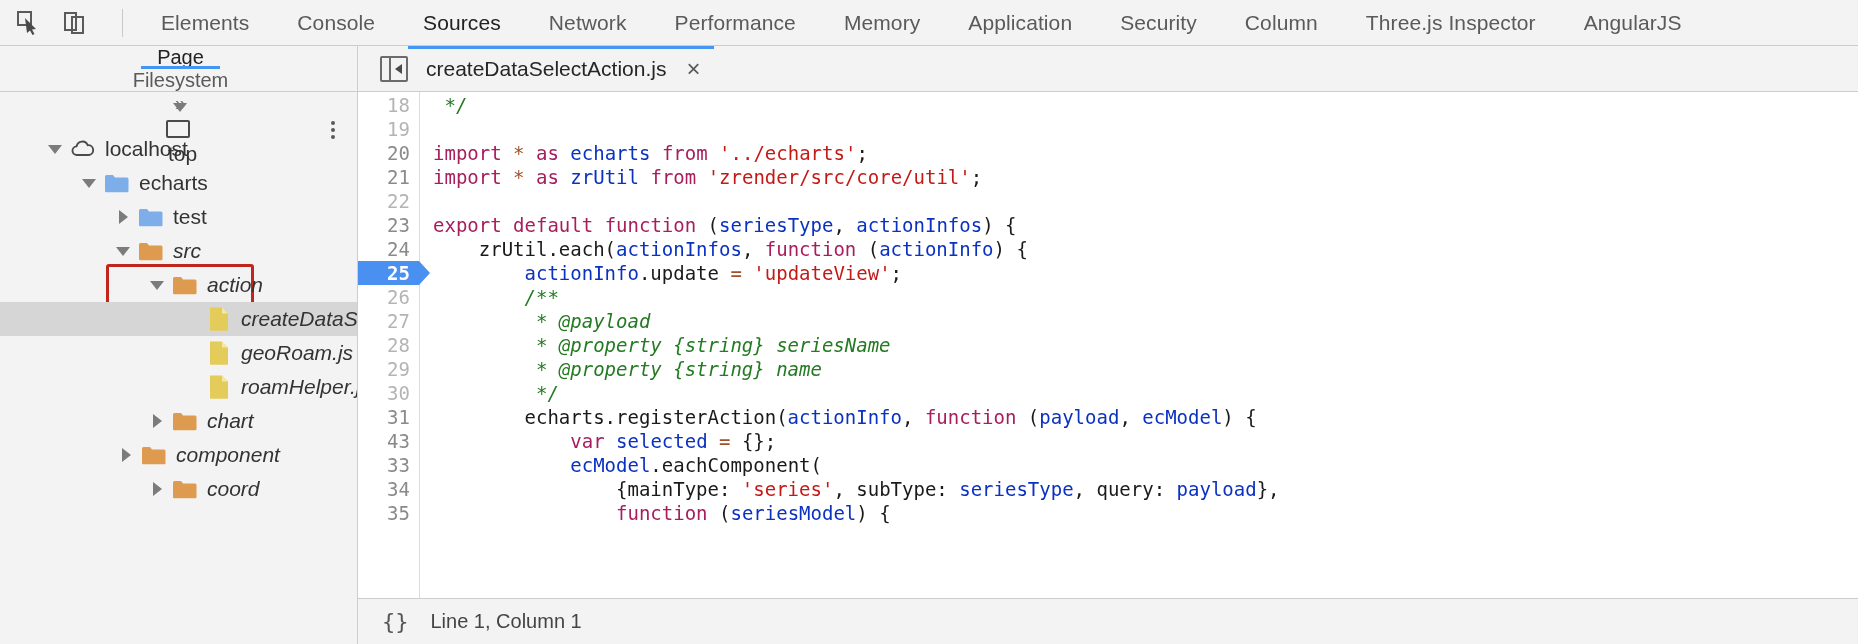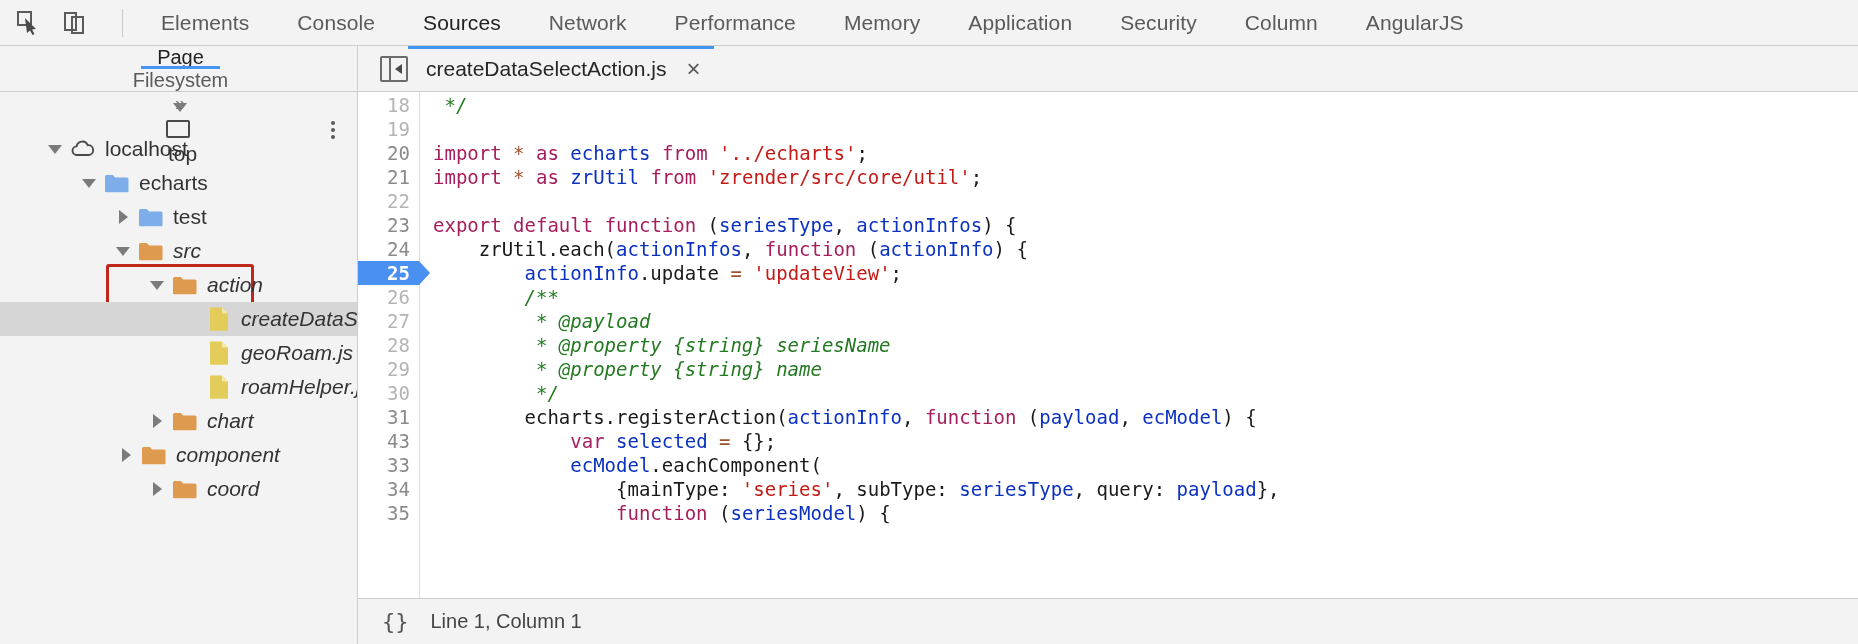--- a/index.html
+++ b/index.html
@@ -186,20 +186,21 @@
     <div class="tabs">
       <div class="tab">Elements</div>
       <div class="tab">Console</div>
       <div class="tab active">Sources</div>
       <div class="tab">Network</div>
       <div class="tab">Performance</div>
       <div class="tab">Memory</div>
       <div class="tab">Application</div>
       <div class="tab">Security</div>
       <div class="tab">Column</div>
+      <div class="tab">Three.js Inspector</div>
       <div class="tab">AngularJS</div>
     </div>
   </div>
 
   <div class="nav-pane">
     <div class="nav-tabs">
       <div class="nav-tab active">Page</div>
       <div class="nav-tab">Filesystem</div>
       <div class="nav-tab chev">»</div>
       <div class="kebab">

